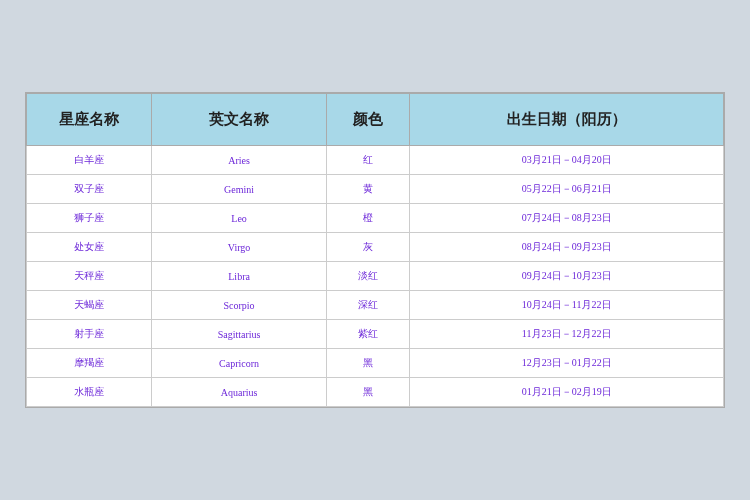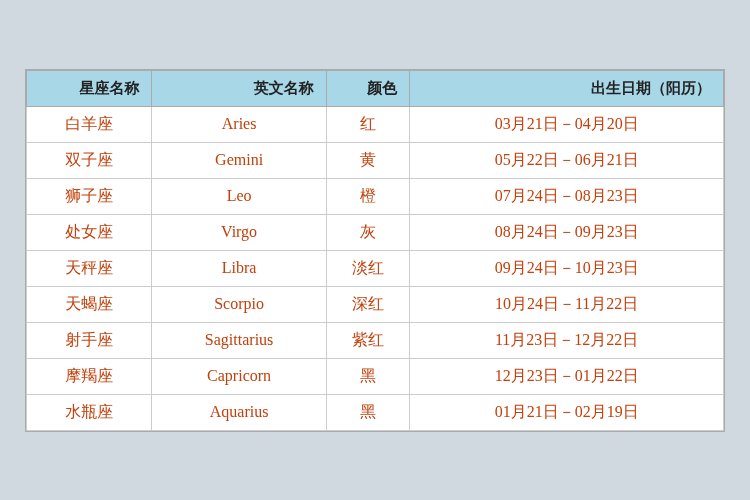--- a/index.html
+++ b/index.html
@@ -28,38 +28,38 @@
     table {
       width: 100%;
       border-collapse: collapse;
     }
 
     thead tr {
       background-color: #a8d8e8;
     }
 
     thead th {
-      padding: 8px 12px;
-      text-align: right;
+      padding: 16px 12px;
+      text-align: center;
       border: 1px solid #aaaaaa;
       font-weight: bold;
       color: #222222;
       font-size: 15px;
     }
 
     tbody tr {
       background-color: #ffffff;
     }
 
     tbody td {
       padding: 7px 12px;
       text-align: center;
       border: 1px solid #cccccc;
-      color: #c2410c;
-      font-size: 16px;
+      color: #6d28d9;
+      font-size: 10px;
     }
 
     .col-chinese { width: 18%; }
     .col-english { width: 25%; }
     .col-color   { width: 12%; }
     .col-date    { width: 45%; }
   </style>
 </head>
 <body>
 

